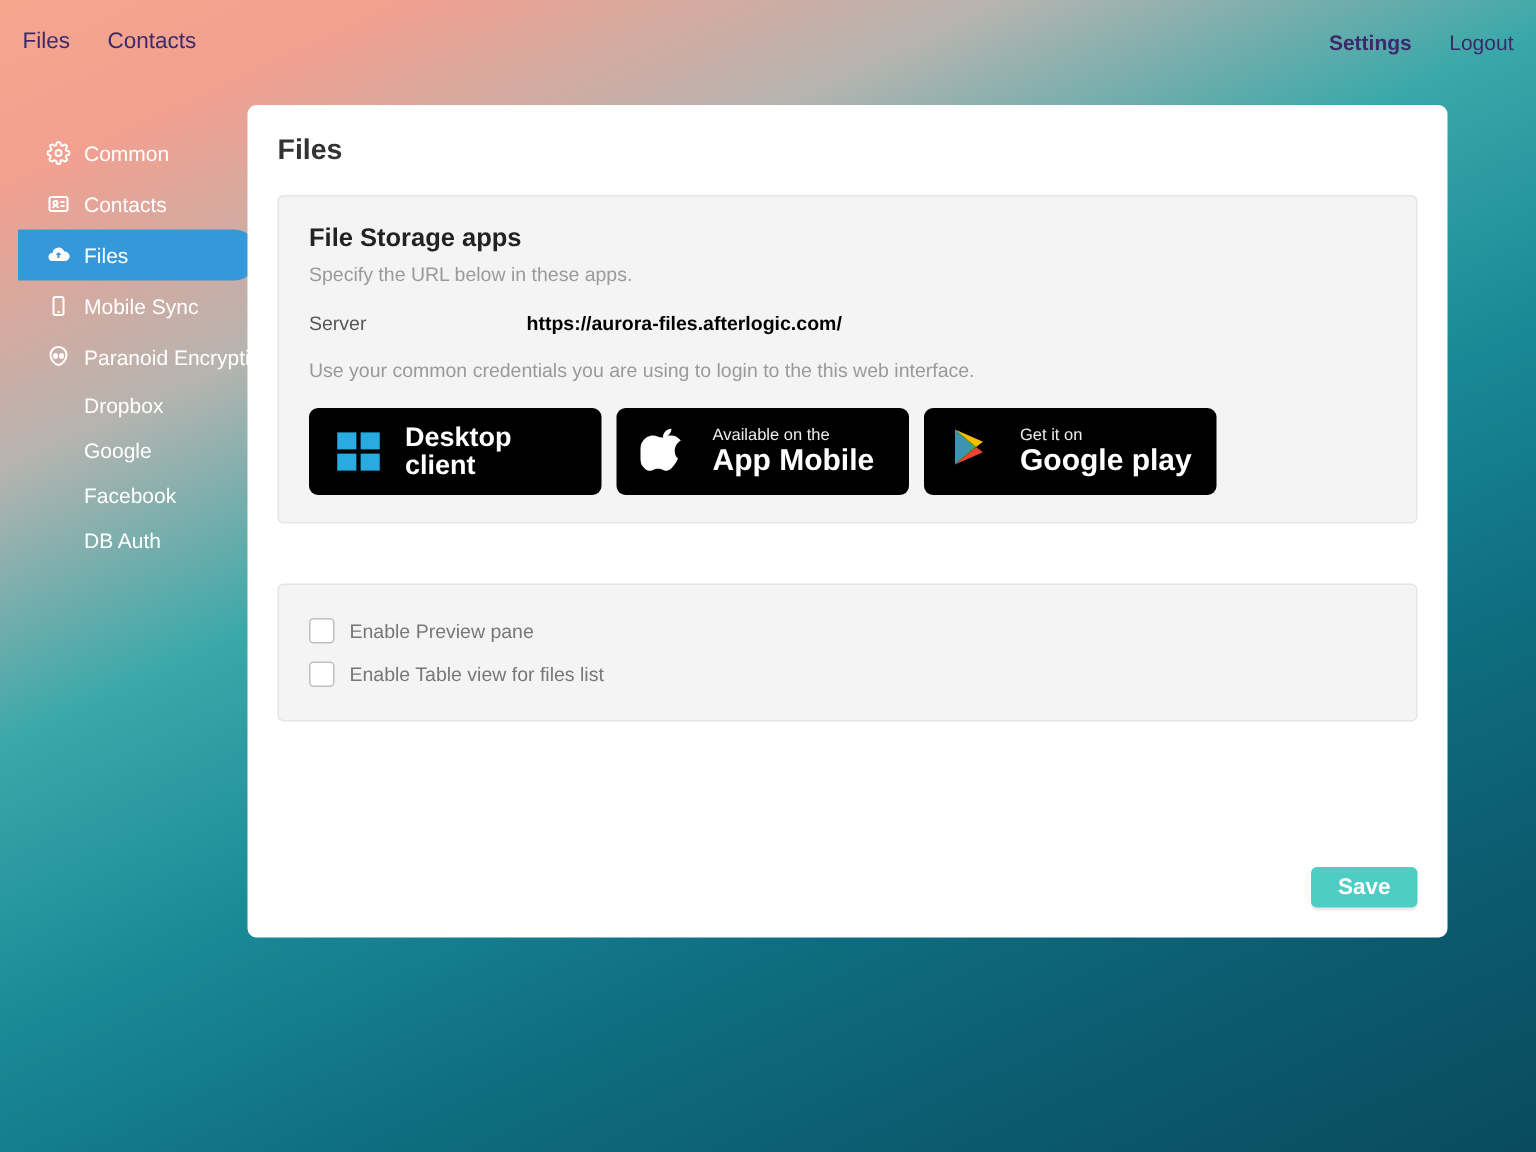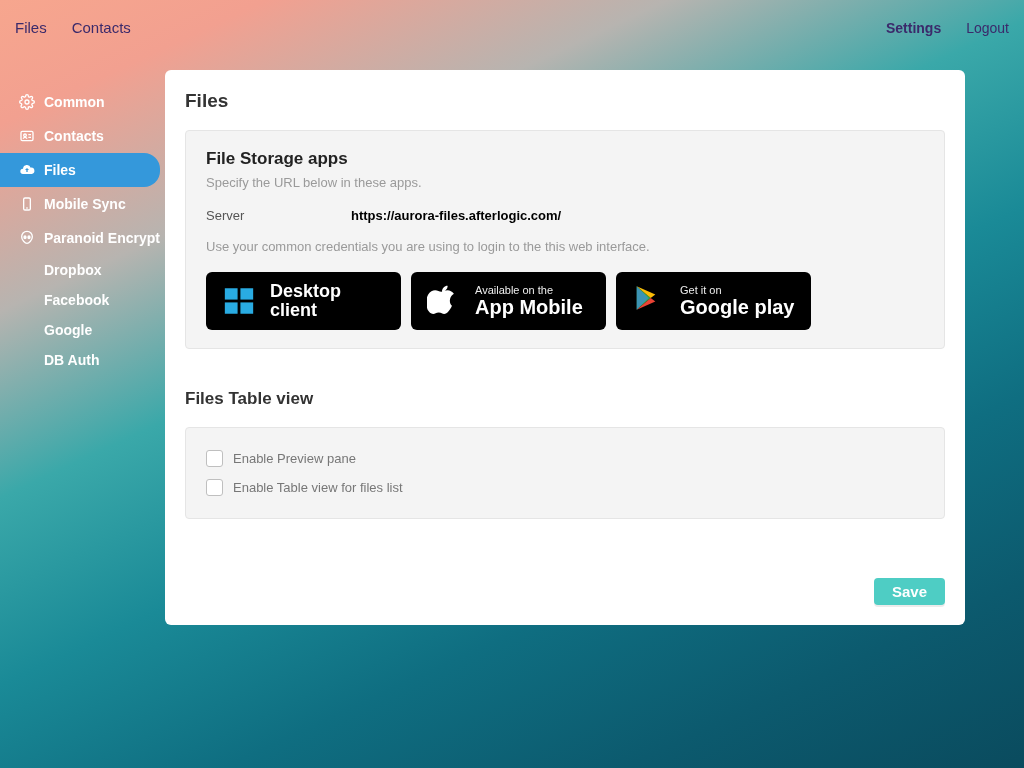--- a/index.html
+++ b/index.html
@@ -19,21 +19,21 @@
   .topbar .tabs { display: flex; gap: 25px; }
   .topbar .tab {
     color: #3b2a6b; font-size: 15px; cursor: pointer;
   }
   .topbar .right { margin-left: auto; display: flex; gap: 25px; align-items: flex-end; }
   .topbar .right a { color: #3b2a6b; font-size: 14px; cursor: pointer; }
   .topbar .right a.strong { font-weight: bold; }
 
   
   .sidebar {
-    position: absolute; top: 85px; left: 0; width: 160px; font-weight: bold;
+    position: absolute; top: 85px; left: 12px; width: 160px;
   }
   .sidebar .item {
     display: flex; align-items: center; color: #fff; font-size: 14px;
     padding: 8px 12px 8px 18px; cursor: pointer; white-space: nowrap;
     overflow: hidden;
   }
   .sidebar .item .ic {
     width: 18px; height: 18px; margin-right: 8px; flex-shrink: 0;
     display: inline-flex; align-items: center; justify-content: center;
   }
@@ -154,22 +154,22 @@
     <span class="ic">
       <svg viewBox="0 0 24 24" width="16" height="16" fill="none" stroke="#fff" stroke-width="2">
           <path d="M12 2C7 2 4 6 4 10c0 5 5 10 8 10s8-5 8-10c0-4-3-8-8-8z"></path>
           <ellipse cx="9" cy="11" rx="1.5" ry="2" fill="#fff"></ellipse>
           <ellipse cx="15" cy="11" rx="1.5" ry="2" fill="#fff"></ellipse>
         </svg>
     </span>
     <span>Paranoid Encryption</span>
   </div>
   <div class="sub">Dropbox</div>
+  <div class="sub">Google</div>
   <div class="sub">Facebook</div>
-  <div class="sub">Google</div>
   <div class="sub">DB Auth</div>
 </div>
 
 <div class="panel">
   <h1>Files</h1>
 
   <div class="card">
     <h2>File Storage apps</h2>
     <div class="desc">Specify the URL below in these apps.</div>
     <div class="row">
@@ -214,21 +214,20 @@
             </svg>
         </span>
         <span class="btxt">
           <div class="small">Get it on</div>
           <div class="big">Google play</div>
         </span>
       </div>
     </div>
   </div>
 
-  <div class="section-title">Files Table view</div>
   <div class="card2">
     <div class="chk-row">
       <span class="chk"></span>
       <span>Enable Preview pane</span>
     </div>
     <div class="chk-row">
       <span class="chk"></span>
       <span>Enable Table view for files list</span>
     </div>
   </div>

